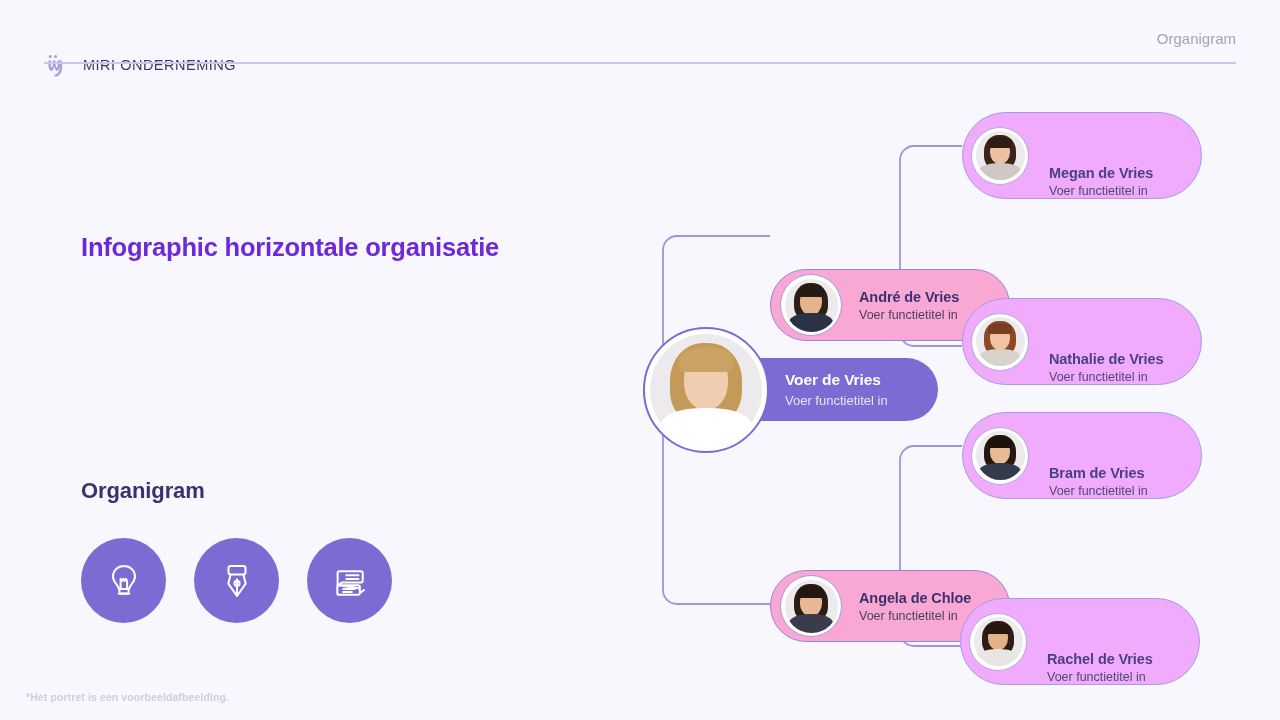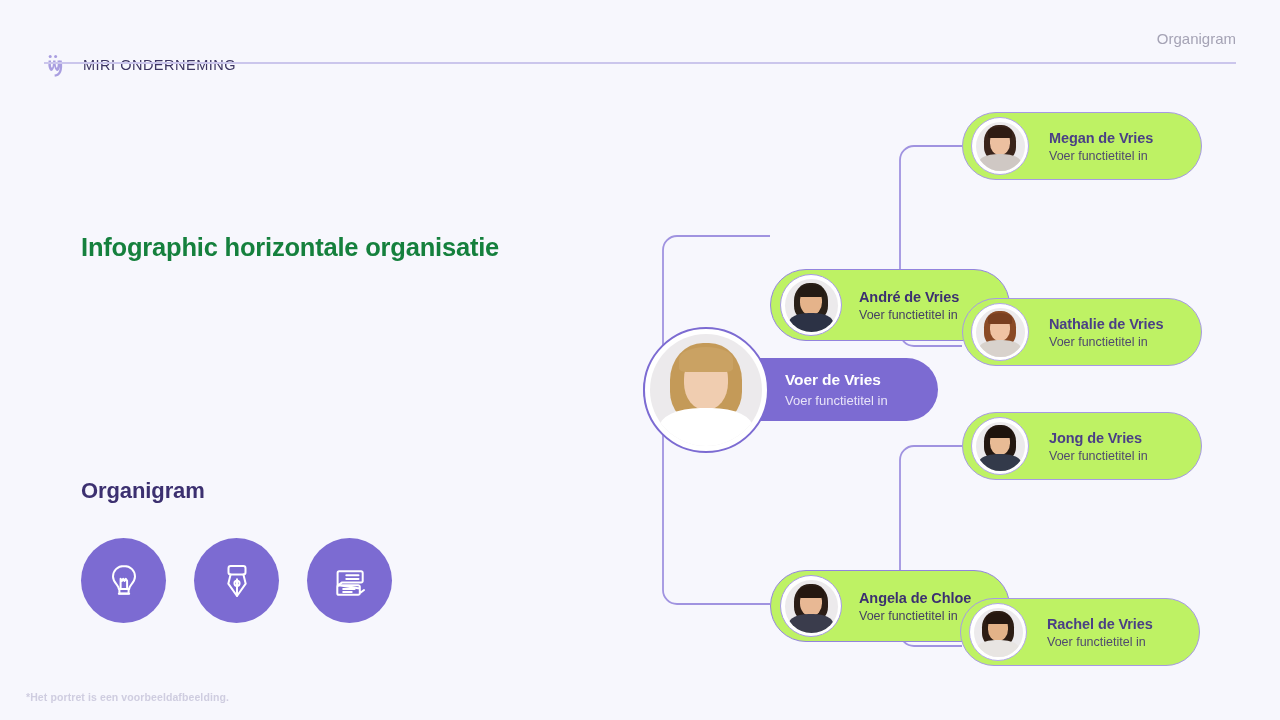--- a/index.html
+++ b/index.html
@@ -51,21 +51,21 @@
     width: 1192px; height: 1.6px;
     background: #cbc6ec;
   }
 
   
   #main-title {
     position: absolute;
     left: 81px; top: 233px;
     font-size: 25.5px;
     font-weight: 700;
-    color: #15803d;
+    color: #6d28d9;
     letter-spacing: -0.2px;
   }
   #section-title {
     position: absolute;
     left: 81px; top: 478px;
     font-size: 22px;
     font-weight: 700;
     color: #3c3070;
     letter-spacing: -0.1px;
   }
@@ -136,21 +136,21 @@
     border-radius: 50%;
     background: #ffffff;
     border: 2.2px solid #7c6bd2;
     padding: 5px;
   }
   #root-photo .ph { border-radius: 50%; }
 
   
   .node-l2 {
     width: 240px; height: 72px;
-    background: #bef264;
+    background: #f9a8d4;
     border: 1.8px solid #9384dd;
     padding-left: 88px;
   }
   .node-l2 .avatar {
     position: absolute;
     left: 9px; top: 50%;
     transform: translateY(-50%);
     width: 62px; height: 62px;
     border-radius: 50%;
     background: #ffffff;
@@ -162,24 +162,25 @@
     letter-spacing: -0.1px;
   }
   .node-l2 .node-role {
     font-size: 12.5px; color: #454063; margin-top: 3px;
   }
   #node-andre  { left: 170px; top: 169px; }
   #node-angela { left: 170px; top: 470px; }
 
   
   .node-l3 {
-    width: 240px; height: 68px;
-    background: #bef264;
+    width: 240px; height: 87px;
+    background: #f0abfc;
     border: 1.6px solid #a79ae3;
     padding-left: 86px;
+    align-items: flex-end;
   }
   .node-l3 .avatar {
     position: absolute;
     left: 8px; top: 50%;
     transform: translateY(-50%);
     width: 58px; height: 58px;
     border-radius: 50%;
     background: #ffffff;
     border: 1.5px solid #b3a8e8;
     padding: 3.5px;
@@ -389,21 +390,21 @@
   <div class="node node-l3" id="node-bram">
     <div class="avatar">
       <div class="ph">
         <div class="hair-back" style="background:#241811"></div>
         <div class="face" style="background:#e8bb95"></div>
         <div class="hair-front" style="background:#1d130d"></div>
         <div class="body" style="background:#333a4a"></div>
       </div>
     </div>
     <div class="node-text">
-      <div class="node-name">Jong de Vries</div>
+      <div class="node-name">Bram de Vries</div>
       <div class="node-role">Voer functietitel in</div>
     </div>
   </div>
 
   <div class="node node-l3" id="node-rachel">
     <div class="avatar">
       <div class="ph">
         <div class="hair-back" style="background:#2d1d14"></div>
         <div class="face" style="background:#e3b288"></div>
         <div class="hair-front" style="background:#251710"></div>

